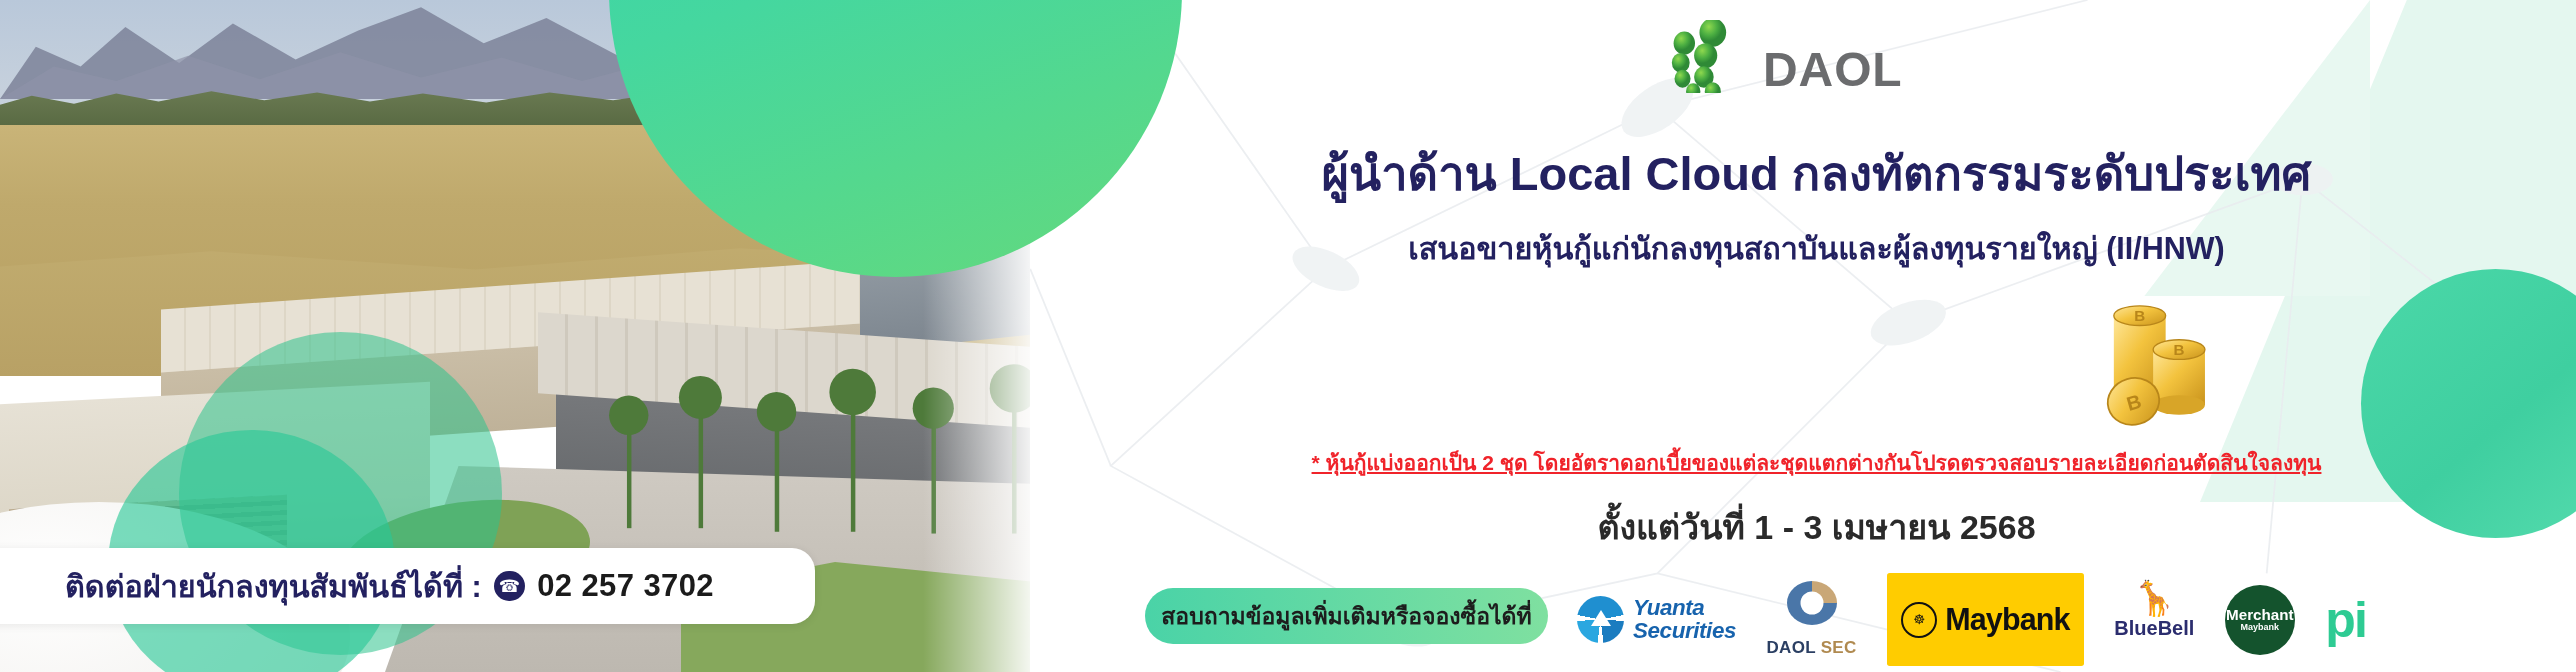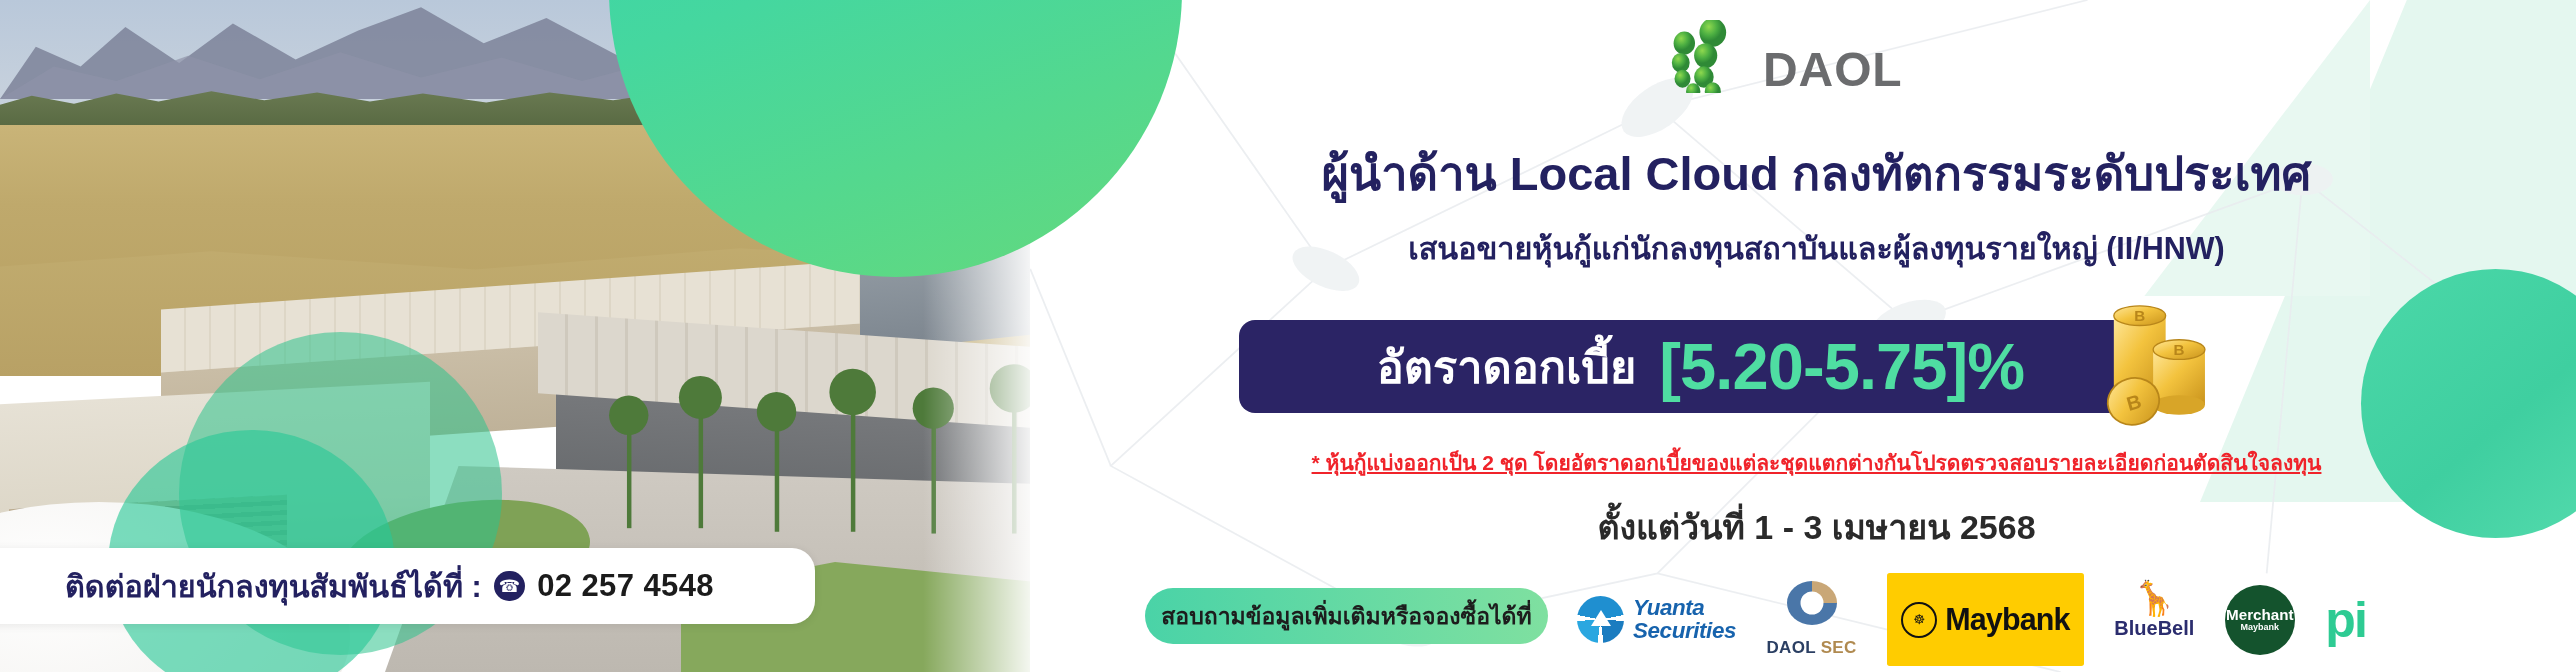--- a/index.html
+++ b/index.html
@@ -278,24 +278,20 @@
           <ellipse cx="70" cy="80" rx="8" ry="9"></ellipse>
           <ellipse cx="92" cy="80" rx="9" ry="10"></ellipse>
         </g>
       </svg>
       <div class="logo-text">DAOL</div>
     </div>
 
     <div class="headline">ผู้นำด้าน Local Cloud กลงทัตกรรมระดับประเทศ</div>
     <div class="subheadline">เสนอขายหุ้นกู้แก่นักลงทุนสถาบันและผู้ลงทุนรายใหญ่ (II/HNW)</div>
 
-    <div class="rate-badge">
-      <span class="rate-label">อัตราดอกเบี้ย</span>
-      <span class="rate-value">[5.20-5.75]%</span>
-    </div>
 
     <svg class="coins" viewBox="0 0 160 150">
       <defs>
         <linearGradient id="gold" x1="0" y1="0" x2="1" y2="1">
           <stop offset="0%" stop-color="#ffe79a"></stop>
           <stop offset="45%" stop-color="#f3c33e"></stop>
           <stop offset="100%" stop-color="#c9931c"></stop>
         </linearGradient>
       </defs>
       <g>
@@ -360,17 +356,17 @@
           <span class="pi">pi</span>
         </div>
 
       </div>
     </div>
   </div>
 
   <div class="contact-card">
     <span class="contact-label">ติดต่อฝ่ายนักลงทุนสัมพันธ์ได้ที่ :</span>
     <span class="phone-icon">☎</span>
-    <span class="contact-number">02 257 4548</span>
+    <span class="contact-number">02 257 3702</span>
   </div>
 
 </div>
 
 
 </body></html>

